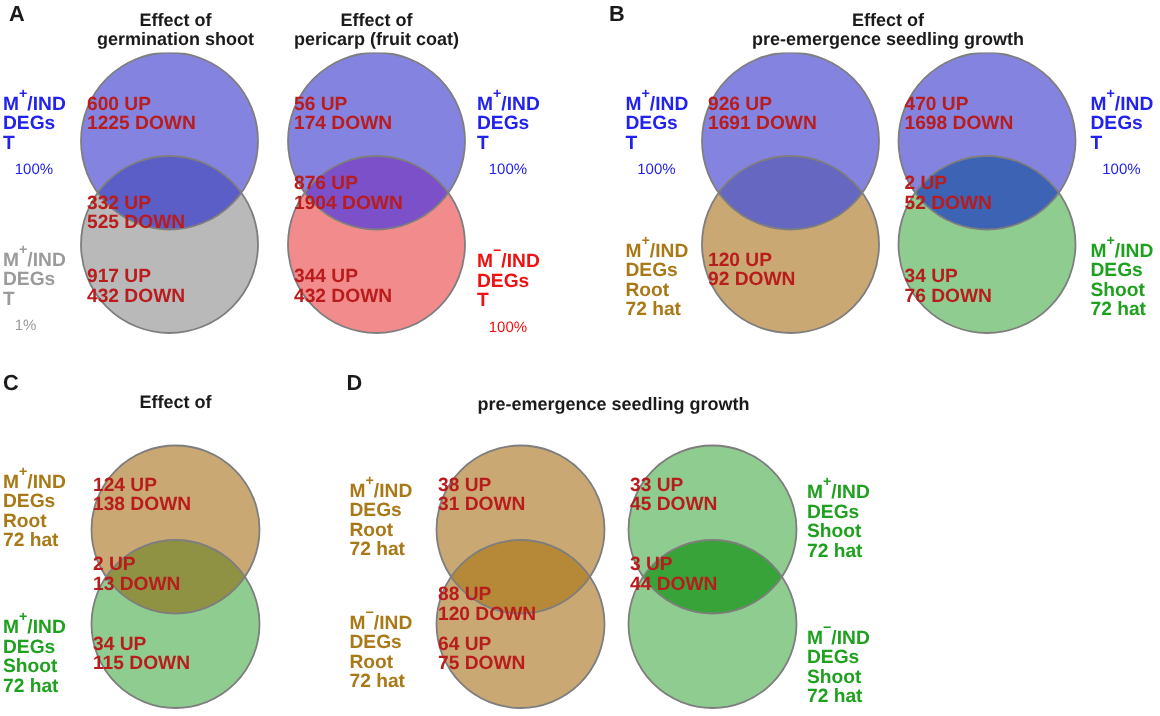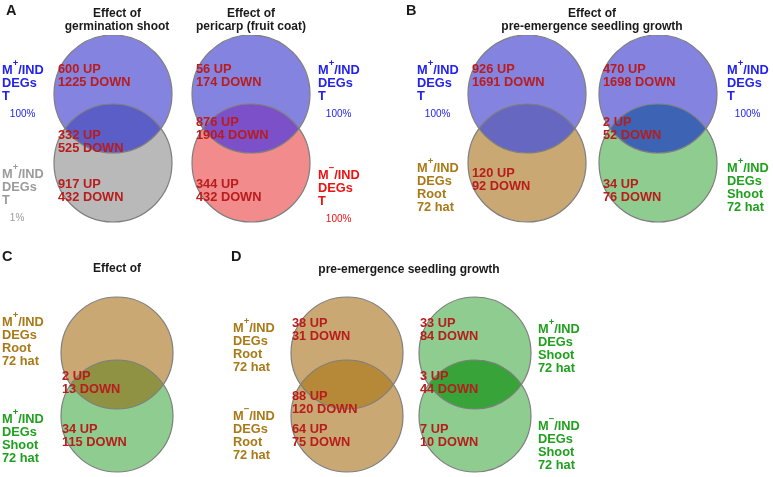--- a/index.html
+++ b/index.html
@@ -157,20 +157,24 @@
         </clipPath>
       </defs>
     <circle cx="58" cy="57" r="56" style="fill: rgb(201, 168, 115);"></circle>
     <circle cx="58" cy="120" r="56" style="fill: rgb(143, 204, 143);"></circle>
     <g clip-path="url(#cpC)">
         <circle cx="58" cy="120" r="56" style="fill: rgb(143, 145, 67);"></circle>
       </g>
     <circle class="vo" cx="58" cy="57" r="56" style="stroke: rgb(126, 126, 126);"></circle>
     <circle class="vo" cx="58" cy="120" r="56" style="stroke: rgb(126, 126, 126);"></circle>
   </svg>
+  <div class="num" style="left:62px;top:316px">
+    <div>124 UP</div>
+      <div>138 DOWN</div>
+  </div>
   <div class="num" style="left:62px;top:369px">
     <div>2 UP</div>
       <div>13 DOWN</div>
   </div>
   <div class="num" style="left:62px;top:422px">
     <div>34 UP</div>
       <div>115 DOWN</div>
   </div>
 
   <svg class="venn" style="left:289px;top:296px" width="116" height="178" viewBox="0 0 116 178">
@@ -209,30 +213,26 @@
     <circle cx="58" cy="57" r="56" style="fill: rgb(143, 204, 143);"></circle>
     <circle cx="58" cy="120" r="56" style="fill: rgb(143, 204, 143);"></circle>
     <g clip-path="url(#cpD2)">
         <circle cx="58" cy="120" r="56" style="fill: rgb(56, 163, 56);"></circle>
       </g>
     <circle class="vo" cx="58" cy="57" r="56" style="stroke: rgb(126, 126, 126);"></circle>
     <circle class="vo" cx="58" cy="120" r="56" style="stroke: rgb(126, 126, 126);"></circle>
   </svg>
   <div class="num" style="left:420px;top:316px">
     <div>33 UP</div>
-      <div>84 DOWN</div>
+      <div>45 DOWN</div>
   </div>
   <div class="num" style="left:420px;top:369px">
     <div>3 UP</div>
       <div>44 DOWN</div>
   </div>
-  <div class="num" style="left:420px;top:422px">
-    <div>7 UP</div>
-      <div>10 DOWN</div>
-  </div>
 
   <div class="slabel" style="left: 2px; top: 59px; color: rgb(34, 34, 238);">
     <div><span>M</span><sup class="sgn">+</sup><span>/IND</span></div>
     <div>DEGs</div>
     <div><span>T</span><sub class="sb">100%</sub></div>
   </div>
   <div class="slabel" style="left: 2px; top: 163px; color: rgb(155, 155, 155);">
     <div><span>M</span><sup class="sgn">+</sup><span>/IND</span></div>
     <div>DEGs</div>
     <div><span>T</span><sub class="sb">1%</sub></div>

